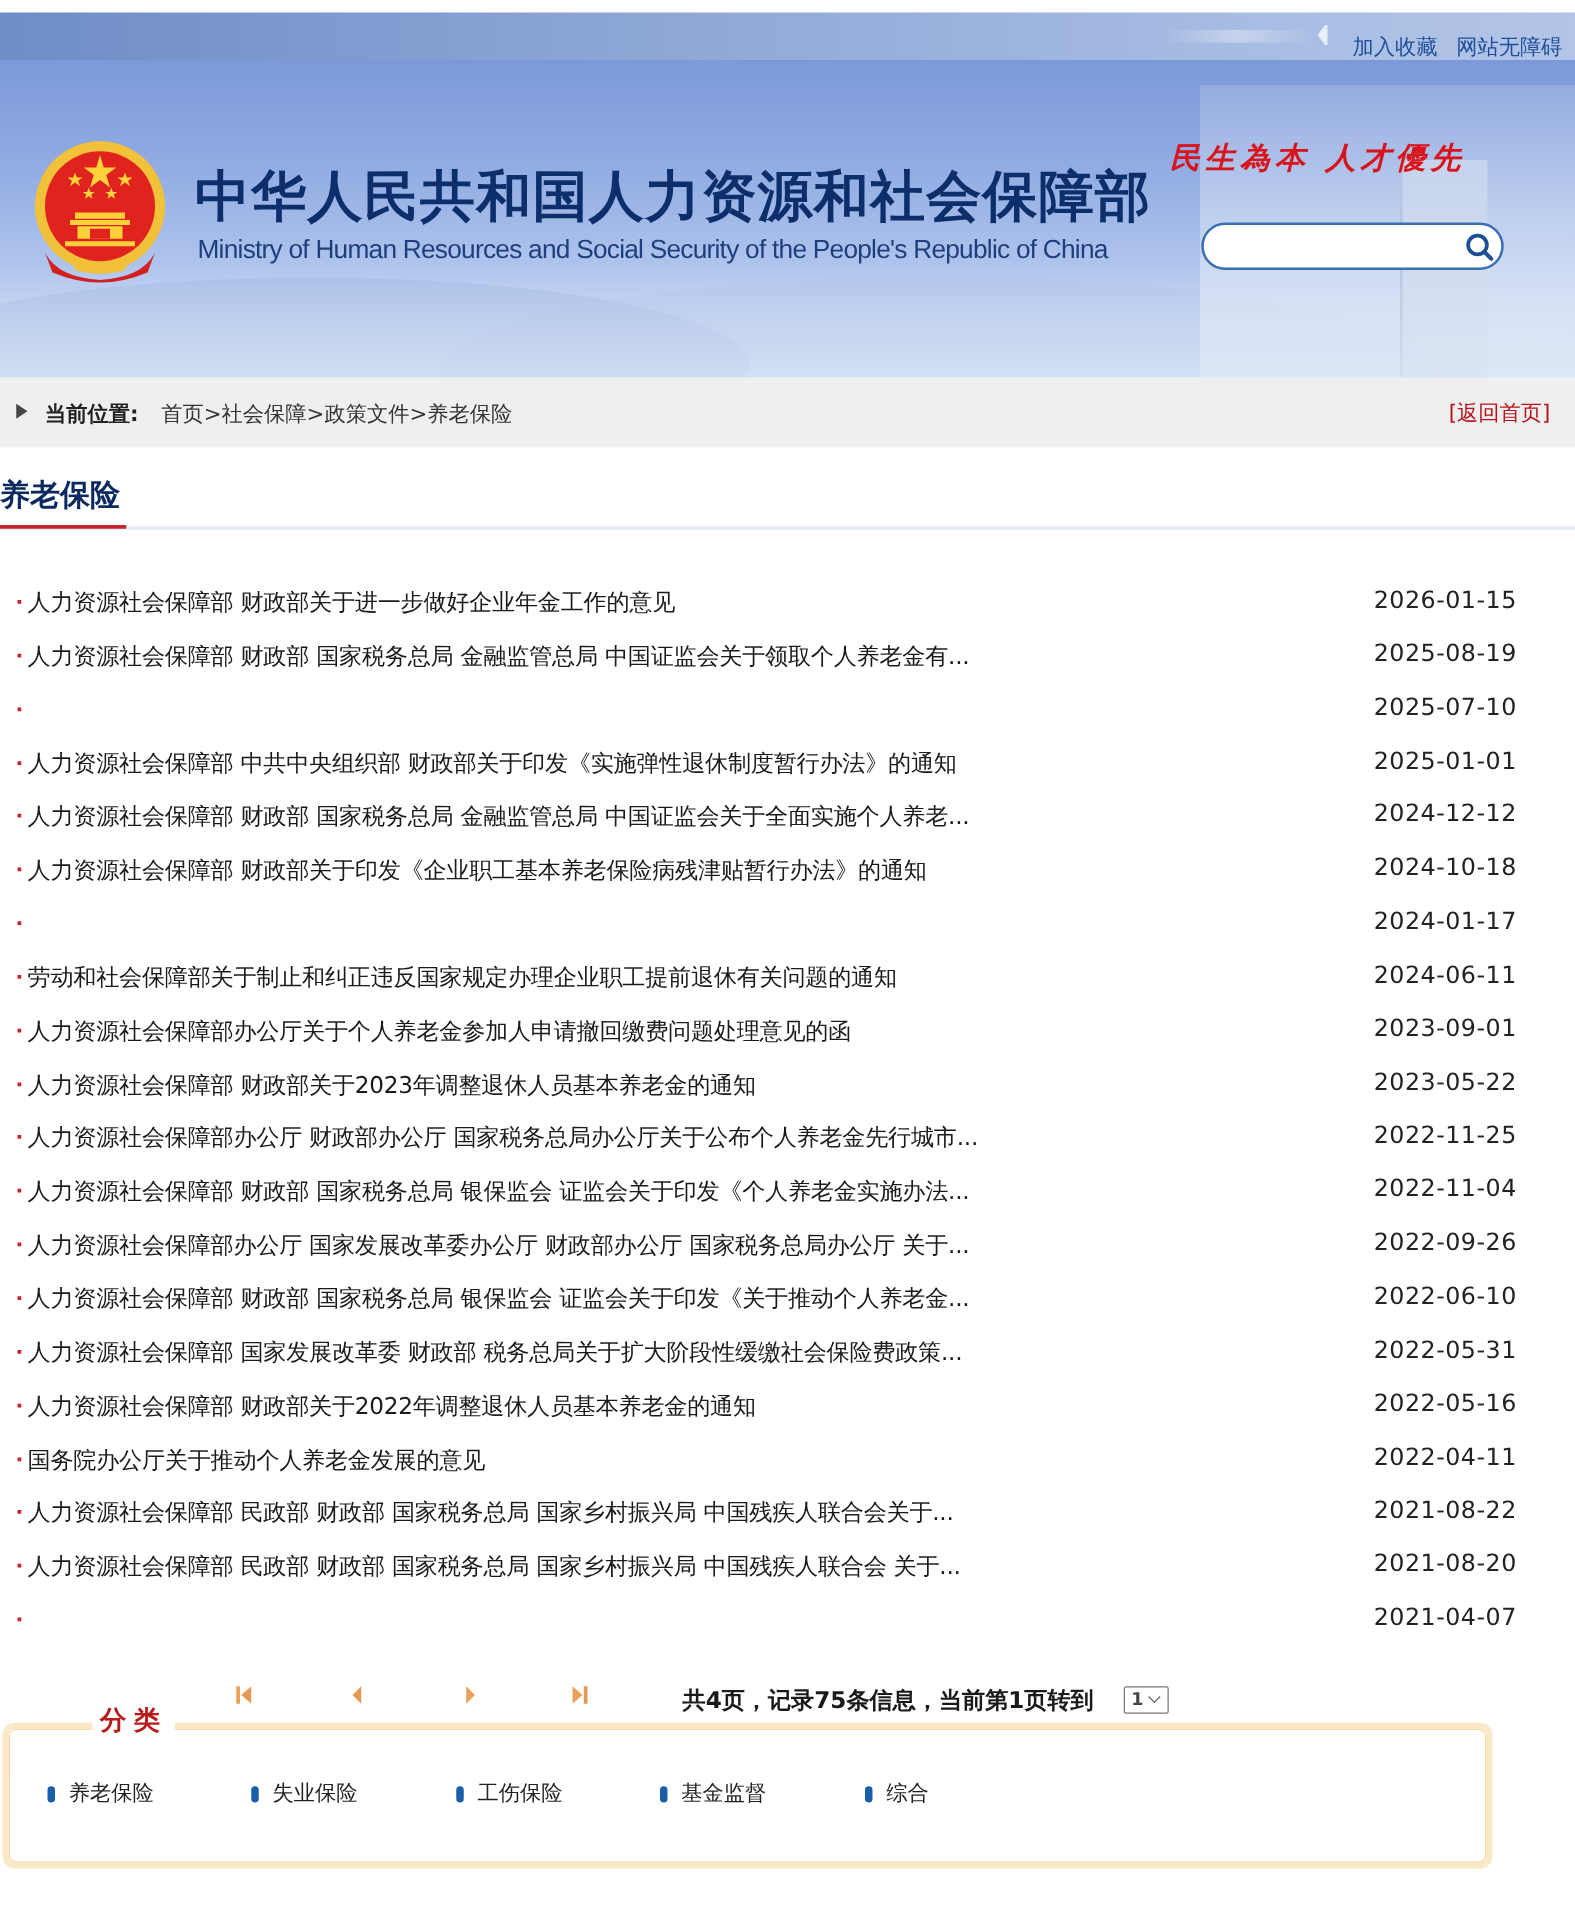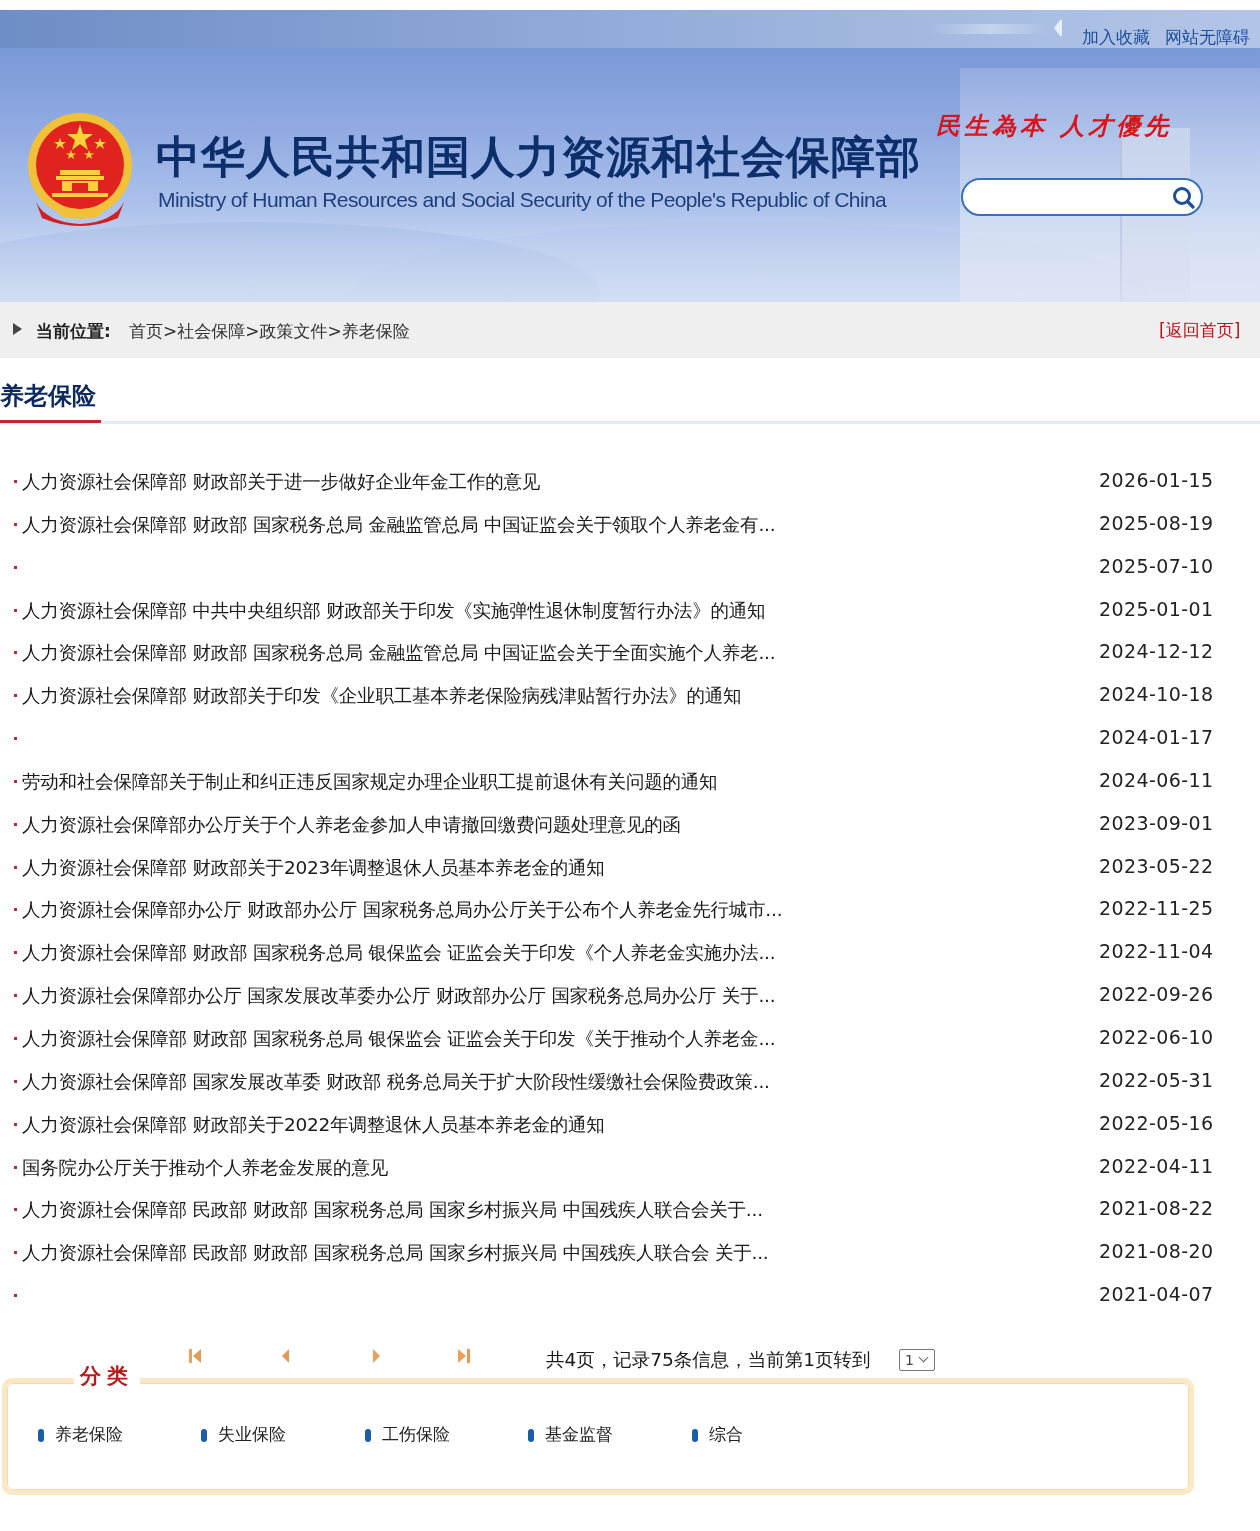--- a/index.html
+++ b/index.html
@@ -63,21 +63,21 @@
   
   .news-list { position: absolute; left: 0; top: 460px; width: 1163px; list-style: none; }
   .news-item { position: relative; height: 42.85px; }
   .news-item .dot { position: absolute; left: 14px; top: 20px; width: 3px; height: 3px; background: #c4262c; }
   .news-item .title { position: absolute; left: 22px; top: 9px; font-size: 18.5px; color: #1a1a1a; text-decoration: none;
     white-space: nowrap; letter-spacing: -0.2px; }
   .news-item .date { position: absolute; left: 1099px; top: 9px; font-size: 19px; color: #222; white-space: nowrap;
     letter-spacing: 0.4px; }
 
   
-  .pager { position: absolute; left: 0; top: 1340px; width: 1250px; height: 36px; }
+  .pager { position: absolute; left: 0; top: 1340px; width: 1250px; height: 36px; font-weight: bold; }
   .pg-btn { position: absolute; top: 6px; width: 20px; height: 20px; cursor: pointer; }
   .pg-first { left: 186px; }
   .pg-prev { left: 276px; }
   .pg-next { left: 366px; }
   .pg-last { left: 454px; }
   .pg-info { position: absolute; left: 546px; top: 7px; font-size: 18.5px; color: #1a1a1a; white-space: nowrap; }
   .pg-select { position: absolute; left: 899px; top: 9px; width: 36px; height: 22px; border: 1px solid #777; border-radius: 2px;
     font-size: 14px; color: #444; background: #fff; }
   .pg-select .val { position: absolute; left: 5px; top: 2px; }
   .pg-select .chev { position: absolute; left: 20px; top: 4px; width: 7px; height: 7px; border-right: 1.2px solid #666;

